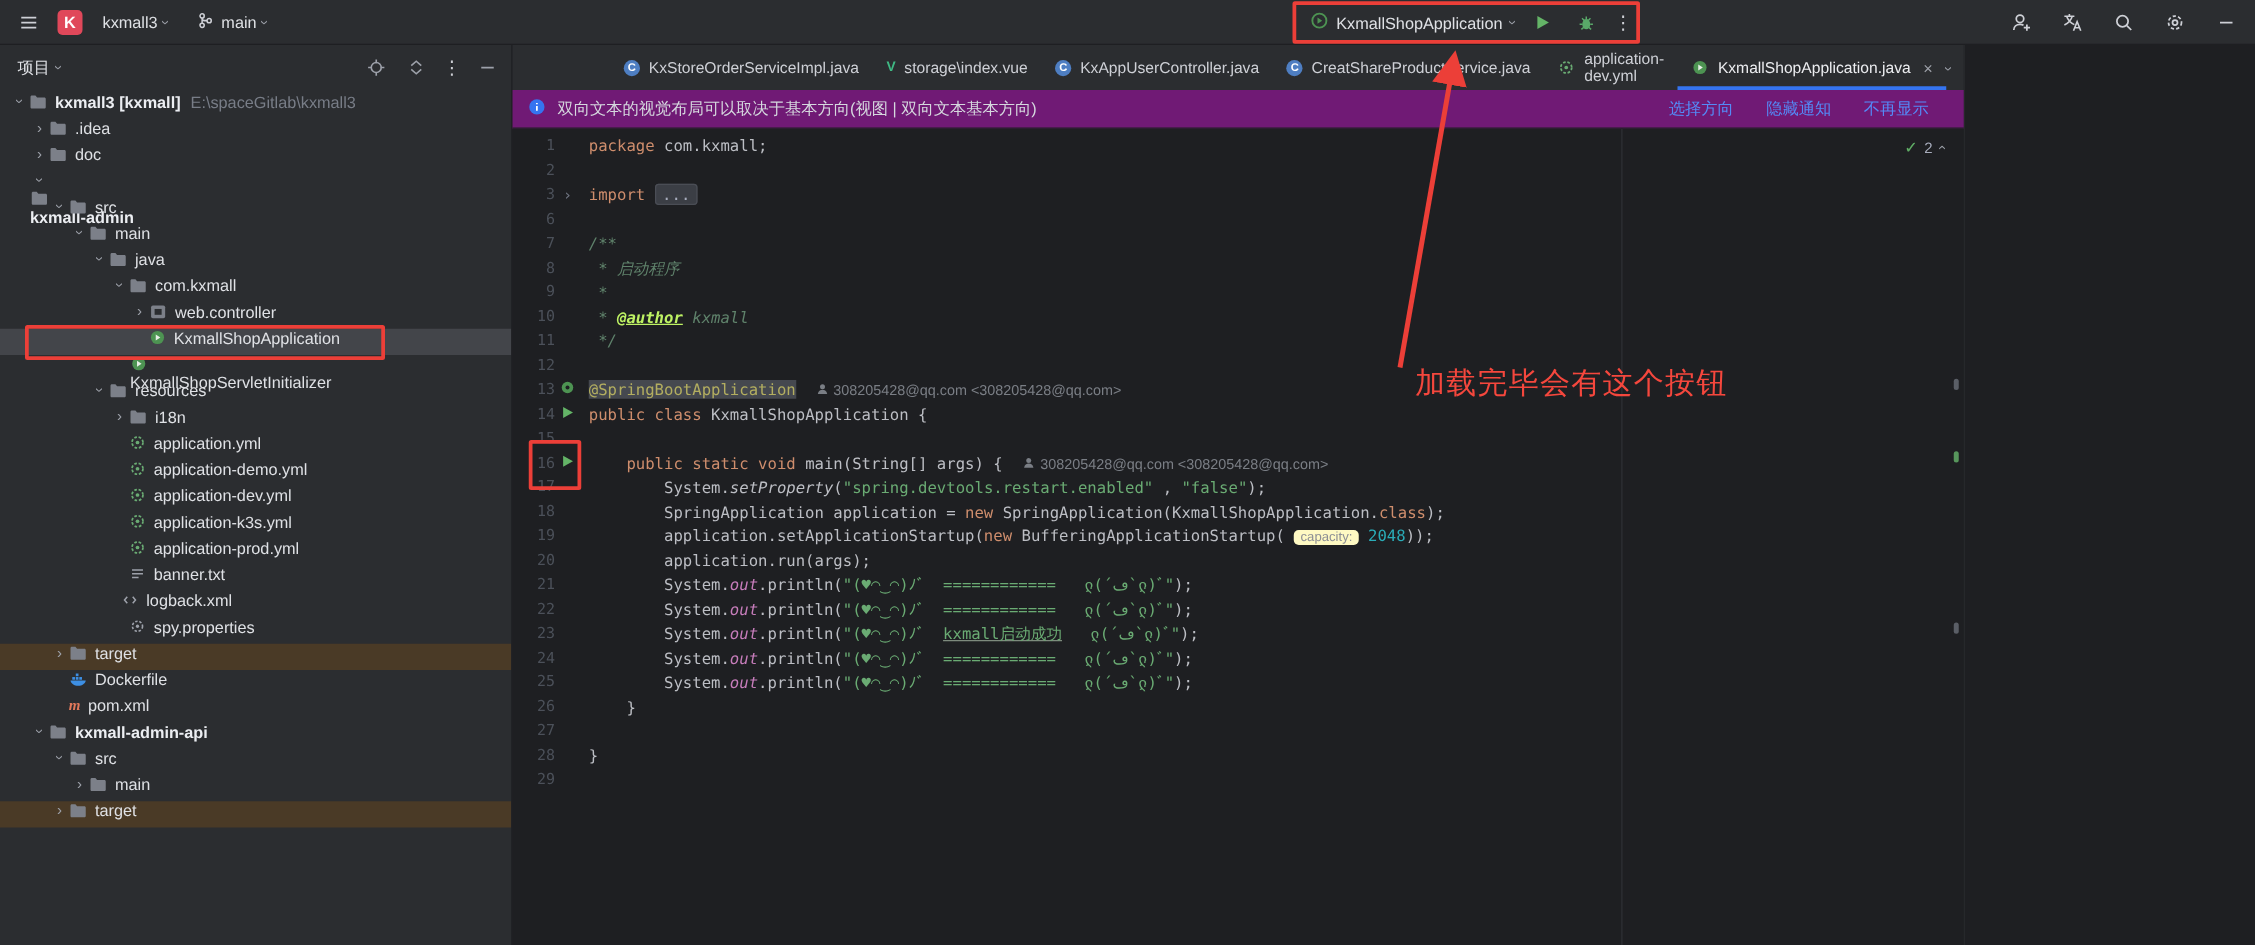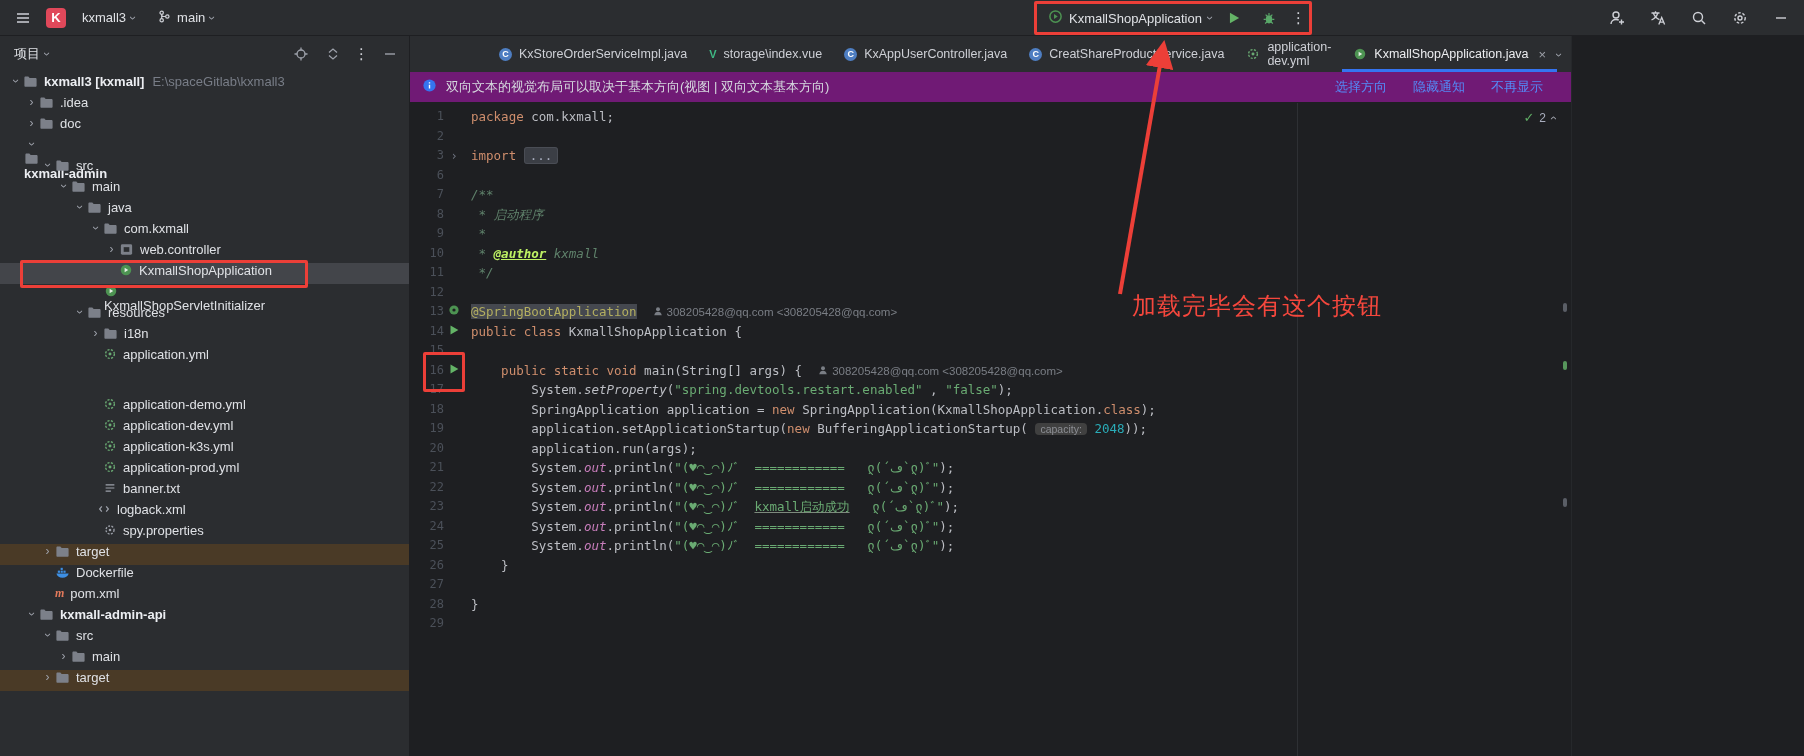--- a/index.html
+++ b/index.html
@@ -77,21 +77,21 @@
   .tok-d { color:#bcbec4; }
   .tok-s { color:#6aab73; }
   .tok-sU { color:#6aab73; text-decoration:underline; text-decoration-color:#7d8a7d; }
   .tok-cm, .tok-cmi { color:#5f826b; font-style:italic; }
   .tok-cmt { color:#bef264; font-style:italic; font-weight:bold; text-decoration:underline; }
   .tok-annH { color:#b3ae60; background:#45484f; }
   .tok-num { color:#2aacb8; }
   .tok-sf { color:#c77dbb; font-style:italic; }
   .tok-mi { color:#bcbec4; font-style:italic; }
   .tok-fold { background:#3b3e45; border:1px solid #4a4d55; border-radius:3px; padding:0 5px; color:#a8adbd; }
-  .tok-hint { background:#404040; color:#8c8e94; border-radius:4px; padding:0 5px; font-size:10.5px; font-family:"Liberation Sans","DejaVu Sans",sans-serif; }
+  .tok-hint { background:#fef9c3; color:#8c8e94; border-radius:4px; padding:0 5px; font-size:10.5px; font-family:"Liberation Sans","DejaVu Sans",sans-serif; }
   .tok-author { color:#7a7e85; font-size:11.5px; margin-left:16px; font-family:"Liberation Sans","DejaVu Sans",sans-serif; display:inline-flex; align-items:center; gap:4px; }
 
   .margin-guide { position:absolute; left:887px; top:0; bottom:0; width:1px; background:#2e3034; }
   .inspect { position:absolute; top:7px; right:16px; display:flex; align-items:center; gap:5px; color:#a8adbd; font-family:"Liberation Sans","DejaVu Sans",sans-serif; font-size:12px; cursor:pointer; }
   .inspect .ck { color:#5fad65; font-size:13px; }
   .scrollmark { position:absolute; right:4px; width:4px; height:9px; border-radius:2px; background:#5a5e66; }
 
   
   .ann-box { position:absolute; border:3px solid #ec3f38; border-radius:2px; z-index:100; pointer-events:none; }
   #ann-box-run   { left:1034px; top:1px;   width:278px; height:34px; }
@@ -343,21 +343,21 @@
           <div class="tree-row" style="padding-left: 88px;">
             <span class="tchev"></span>
             <span class="icn">
               <svg width="14" height="14" viewBox="0 0 16 16">
                 <circle cx="8" cy="8" r="5" fill="none" stroke="#6aab73" stroke-width="1.6" stroke-dasharray="2.4 1.6"></circle>
                 <circle cx="8" cy="8" r="1.7" fill="#6aab73"></circle>
               </svg>
             </span>
             <span class="tlabel">application.yml</span>
           </div>
-          <div class="tree-row" style="padding-left: 88px; margin-top: 29px;">
+          <div class="tree-row" style="padding-left: 88px;">
             <span class="tchev"></span>
             <span class="icn">
               <svg width="14" height="14" viewBox="0 0 16 16">
                 <circle cx="8" cy="8" r="5" fill="none" stroke="#6aab73" stroke-width="1.6" stroke-dasharray="2.4 1.6"></circle>
                 <circle cx="8" cy="8" r="1.7" fill="#6aab73"></circle>
               </svg>
             </span>
             <span class="tlabel">application-demo.yml</span>
           </div>
           <div class="tree-row" style="padding-left: 88px;">

